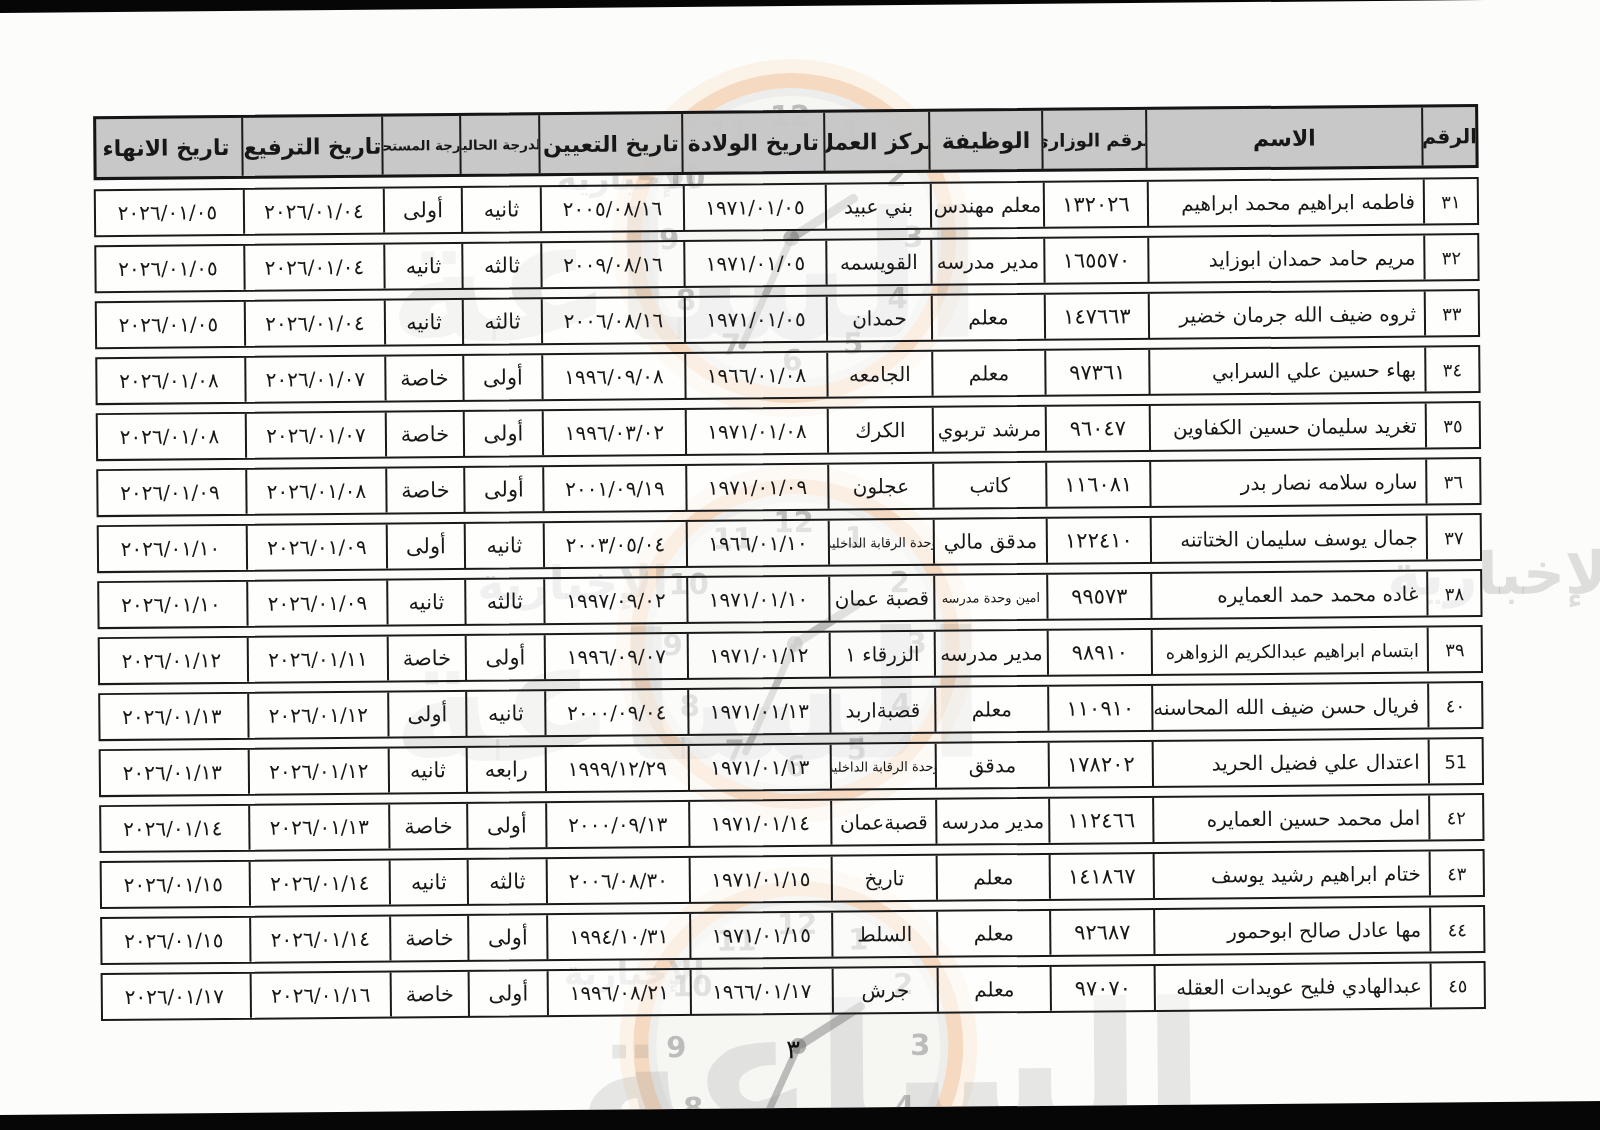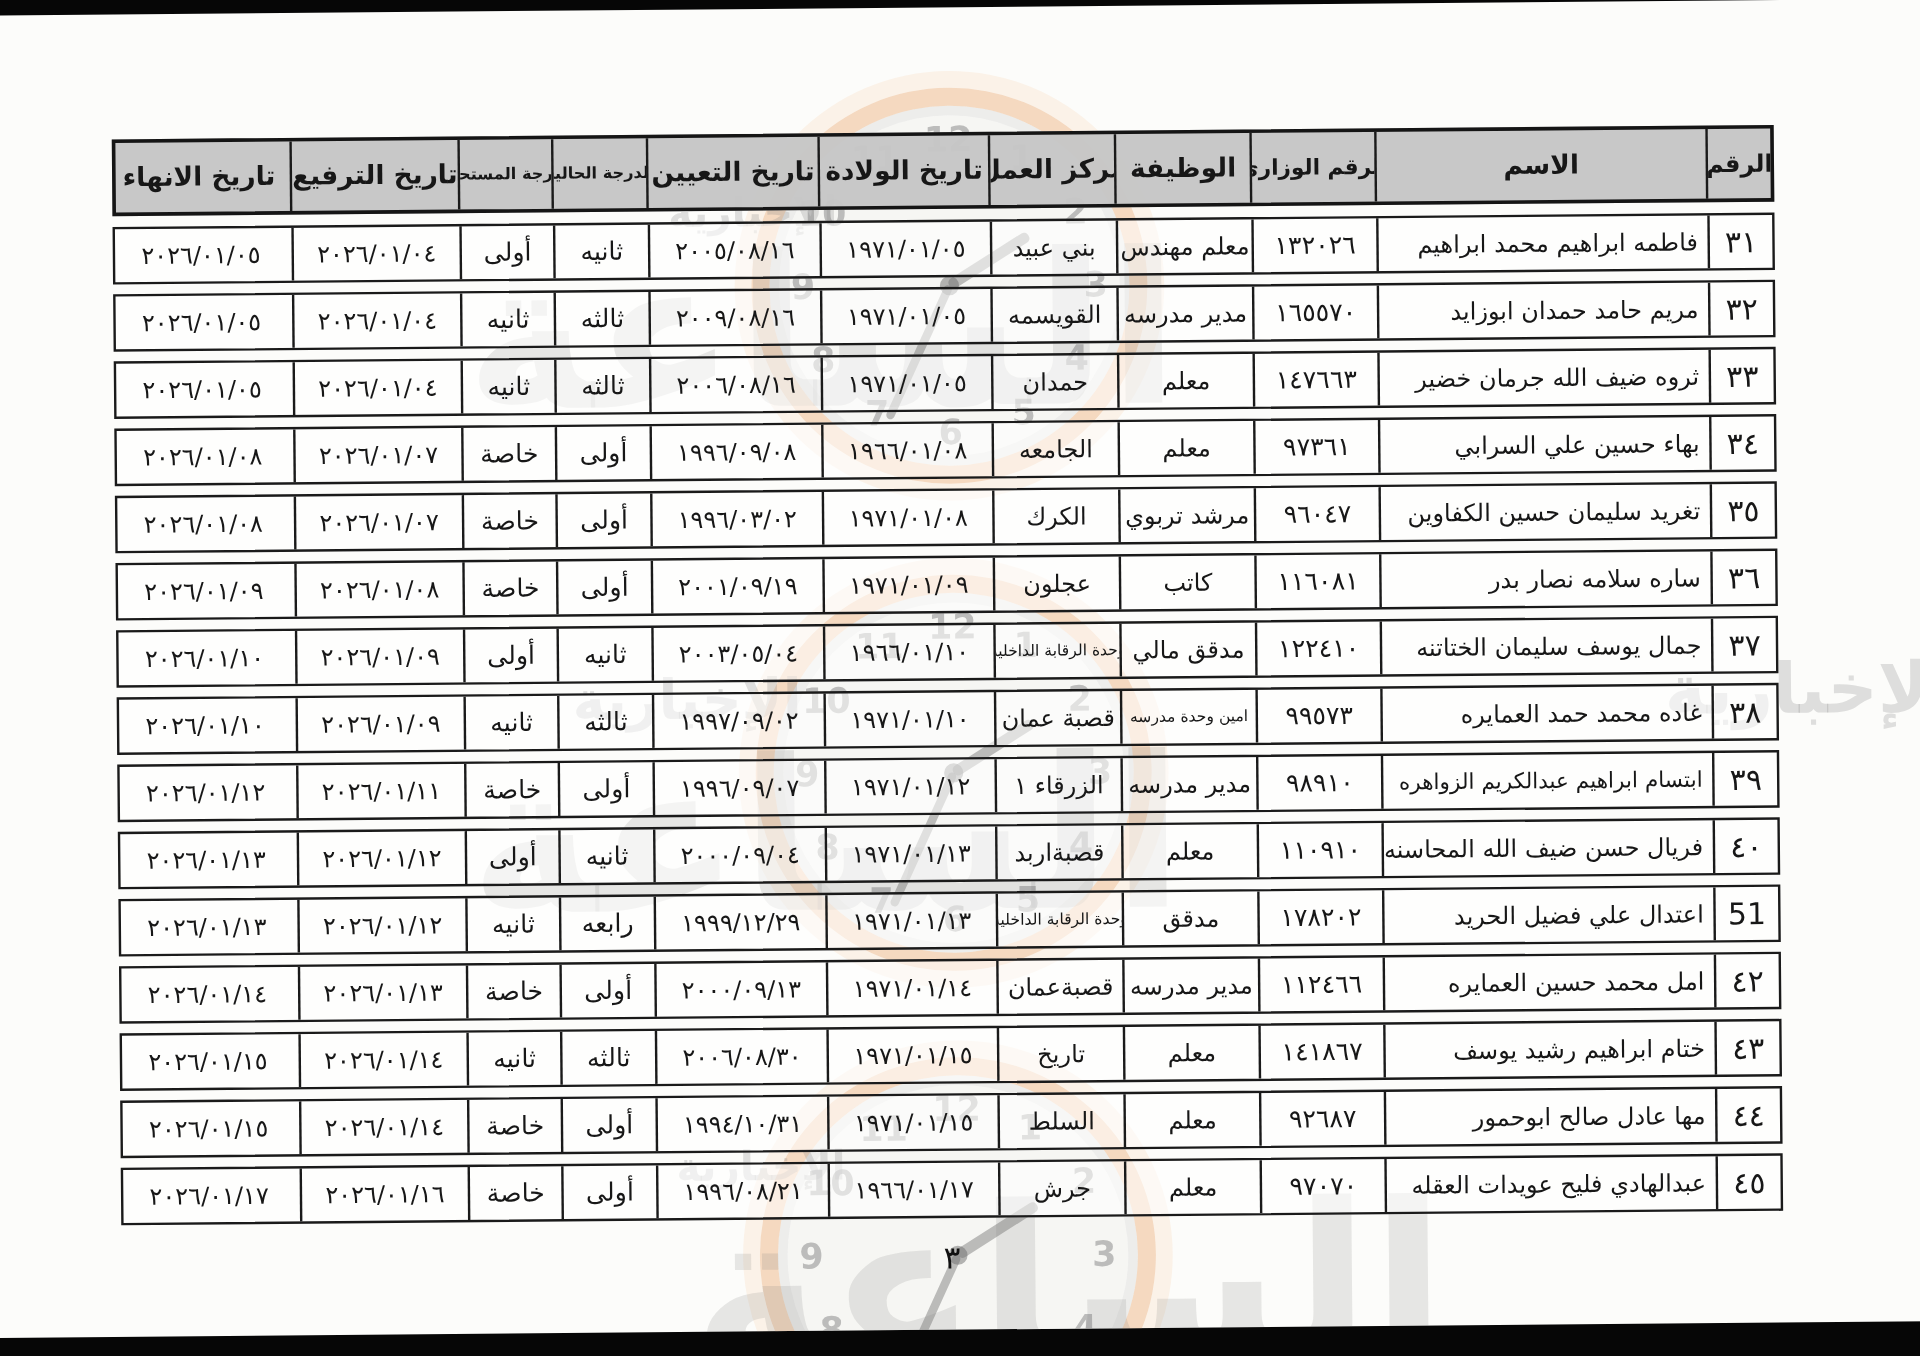--- a/index.html
+++ b/index.html
@@ -31,21 +31,21 @@
   .cell,.hcell{display:flex;align-items:center;justify-content:center;box-sizing:border-box;
      border-left:2px solid #1a1a1a;white-space:nowrap;overflow:hidden;}
   .hcell{border-left-width:2.5px;font-weight:bold;font-size:22px;}
   .hcell:last-child,.cell:last-child{border-left:none;}
   .h-grade{font-size:13.5px;}
   .h-min{font-size:18px;}
   .h-num{font-size:20px;}
   .cell{font-size:21px;}
   .c-name{justify-content:flex-start;padding-right:8px;font-size:20px;letter-spacing:-0.2px;}
   .c-name.s-name{font-size:18px;}
-  .c-num{font-size:25px;}
+  .c-num{font-size:18px;}
   .date{direction:ltr;unicode-bidi:isolate;font-size:20px;}
   .c-position,.c-work_center{font-size:20px;}
   .cell.xs{font-size:13px;}
   .pagenum{position:absolute;left:810px;top:1028px;z-index:2;font-size:26px;color:#101010;}
 </style>
 </head>
 <body>
 
 <div class="page">
 

